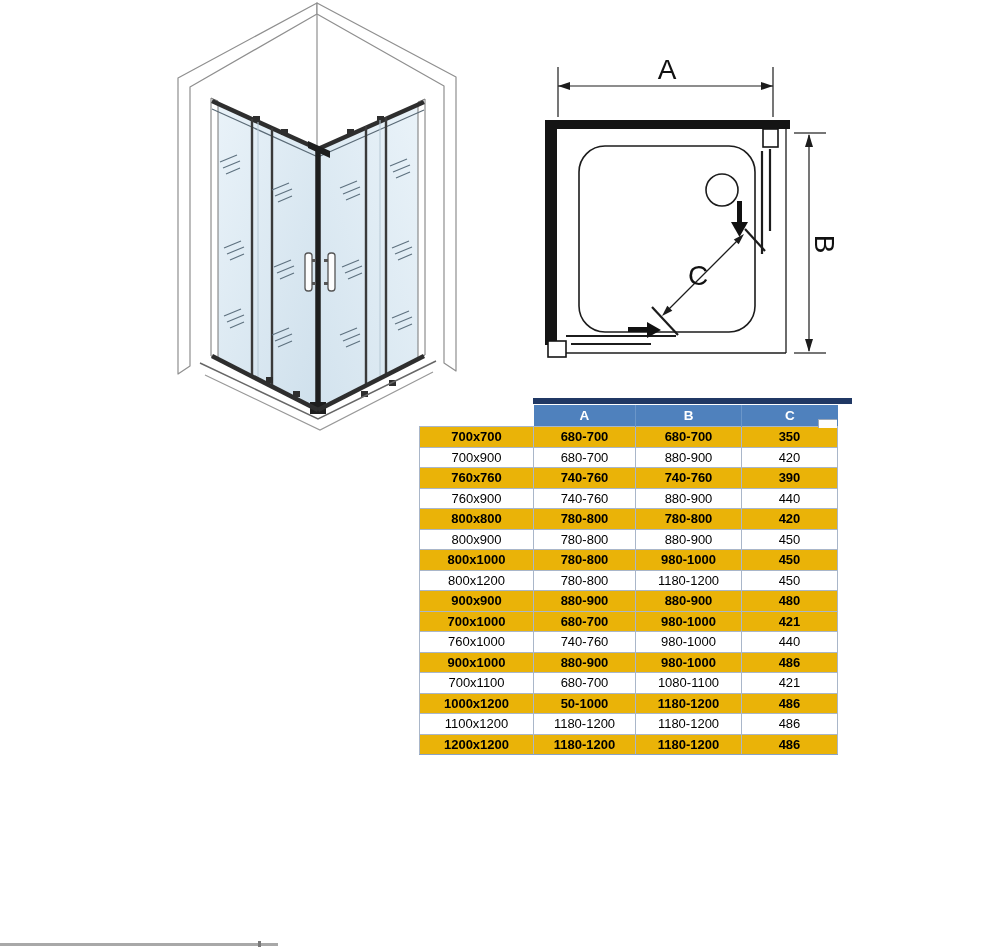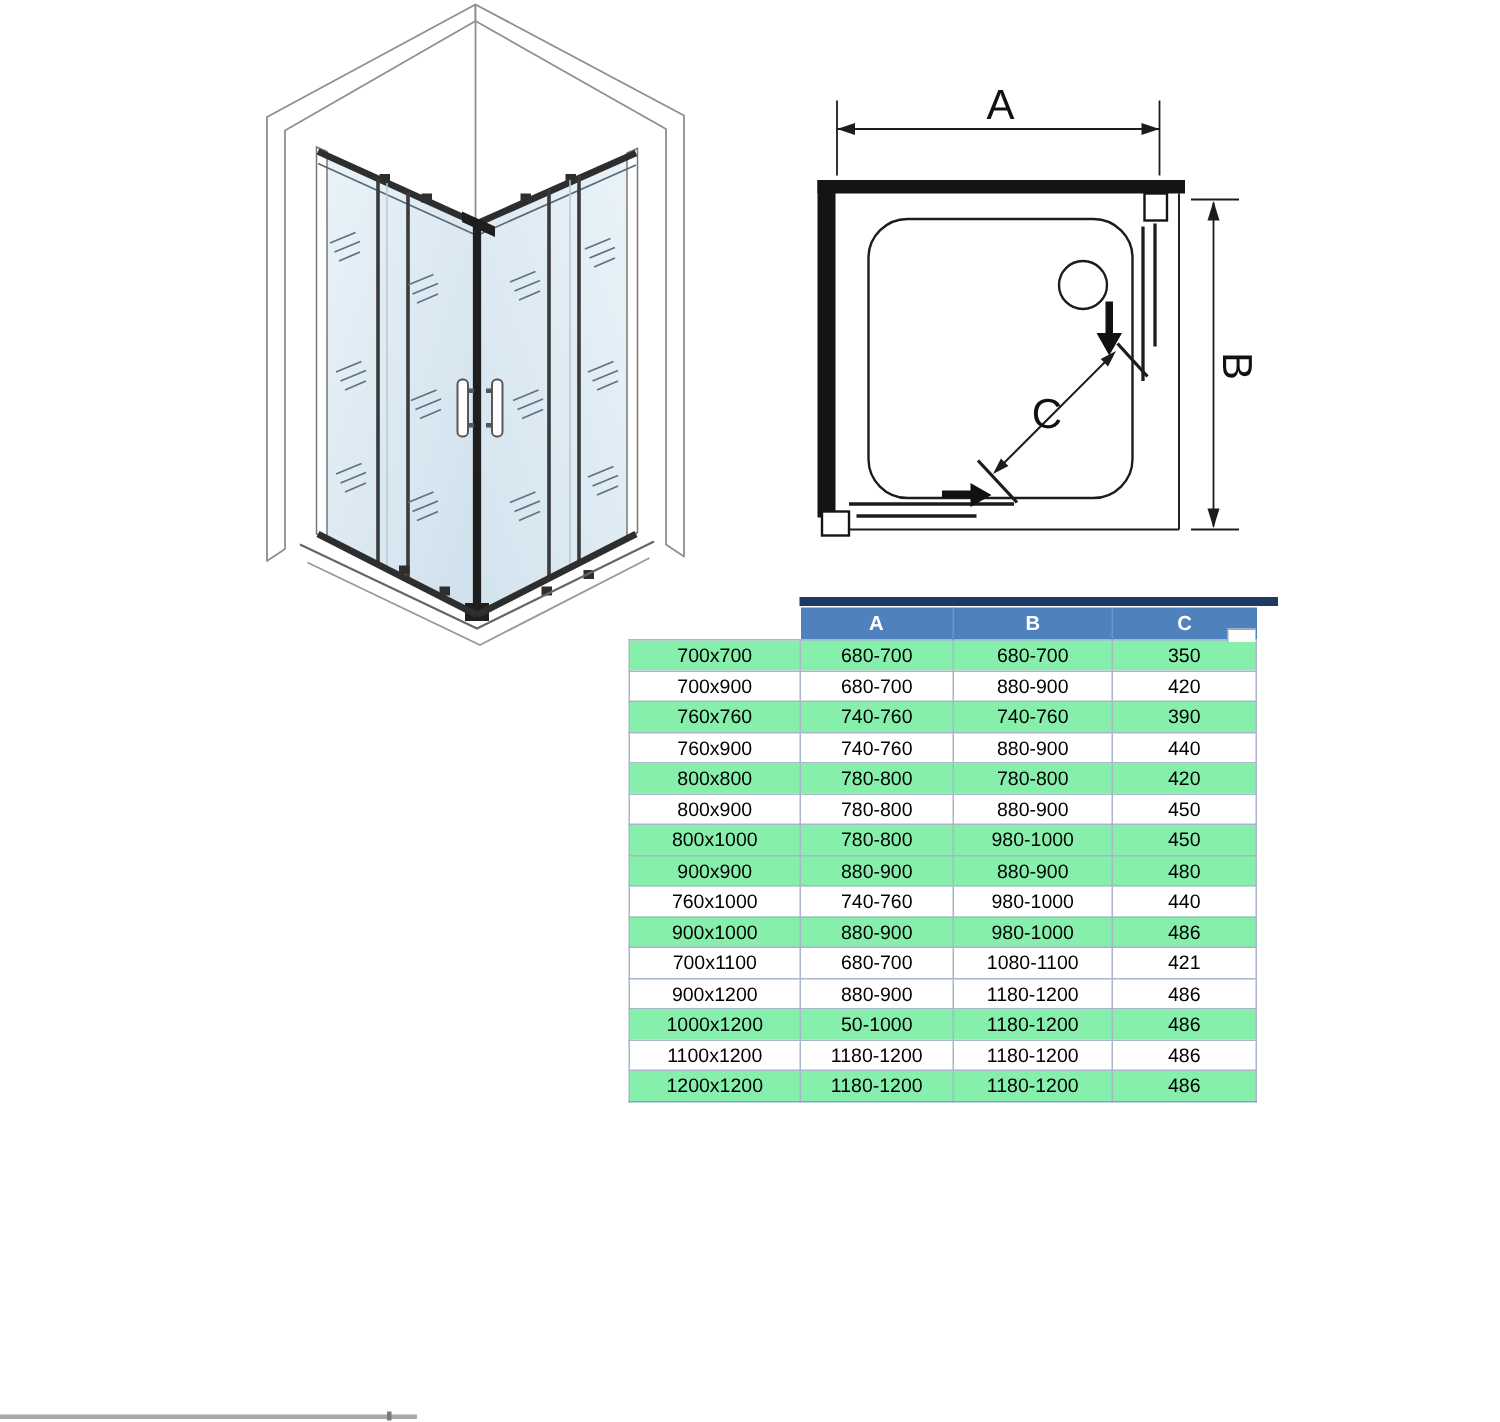--- a/index.html
+++ b/index.html
@@ -16,21 +16,21 @@
   table.size-table{position:relative;margin-top:7px;border-collapse:collapse;table-layout:fixed;
                    width:418px;font-size:13px;color:#000;}
   table.size-table col.c1{width:114px;} table.size-table col.c2{width:102px;}
   table.size-table col.c3{width:106px;} table.size-table col.c4{width:96px;}
   table.size-table th{height:21px;background:#4F81BD;color:#fff;font-weight:bold;
                       font-size:13.5px;border-left:1px solid #6b96c9;padding:0;text-align:center;}
   table.size-table th:first-child{background:#fff;border:none;}
   table.size-table th:nth-child(2){border-left:none;}
   table.size-table td{height:19.5px;line-height:19.5px;padding:0;text-align:center;
                       border:1px solid #a9b6c9;background:#fff;white-space:nowrap;}
-  table.size-table tr.alt td{background:#86efac;}
+  table.size-table tr.alt td{background:#eab308;font-weight:bold;}
   table.size-table tr:last-child td{border-bottom:1px solid #8aa2c4;}
   
   #bottom-bar{position:absolute;left:0;top:943px;width:278px;height:3px;background:#a8a8a8;}
   #bottom-bar-tick{position:absolute;left:258px;top:941px;width:3px;height:6px;background:#7a7a7a;}
 </style>
 </head>
 <body>
 
 <div id="canvas">
 
@@ -231,50 +231,56 @@
             <td>780-800</td>
             <td>880-900</td>
             <td>450</td>
           </tr>
           <tr class="alt">
             <td>800x1000</td>
             <td>780-800</td>
             <td>980-1000</td>
             <td>450</td>
           </tr>
+          <tr>
+            <td>800x1200</td>
+            <td>780-800</td>
+            <td>1180-1200</td>
+            <td>450</td>
+          </tr>
           <tr class="alt">
             <td>900x900</td>
             <td>880-900</td>
             <td>880-900</td>
             <td>480</td>
+          </tr>
+          <tr class="alt">
+            <td>700x1000</td>
+            <td>680-700</td>
+            <td>980-1000</td>
+            <td>421</td>
           </tr>
           <tr>
             <td>760x1000</td>
             <td>740-760</td>
             <td>980-1000</td>
             <td>440</td>
           </tr>
           <tr class="alt">
             <td>900x1000</td>
             <td>880-900</td>
             <td>980-1000</td>
             <td>486</td>
           </tr>
           <tr>
             <td>700x1100</td>
             <td>680-700</td>
             <td>1080-1100</td>
             <td>421</td>
           </tr>
-          <tr>
-            <td>900x1200</td>
-            <td>880-900</td>
-            <td>1180-1200</td>
-            <td>486</td>
-          </tr>
           <tr class="alt">
             <td>1000x1200</td>
             <td>50-1000</td>
             <td>1180-1200</td>
             <td>486</td>
           </tr>
           <tr>
             <td>1100x1200</td>
             <td>1180-1200</td>
             <td>1180-1200</td>

